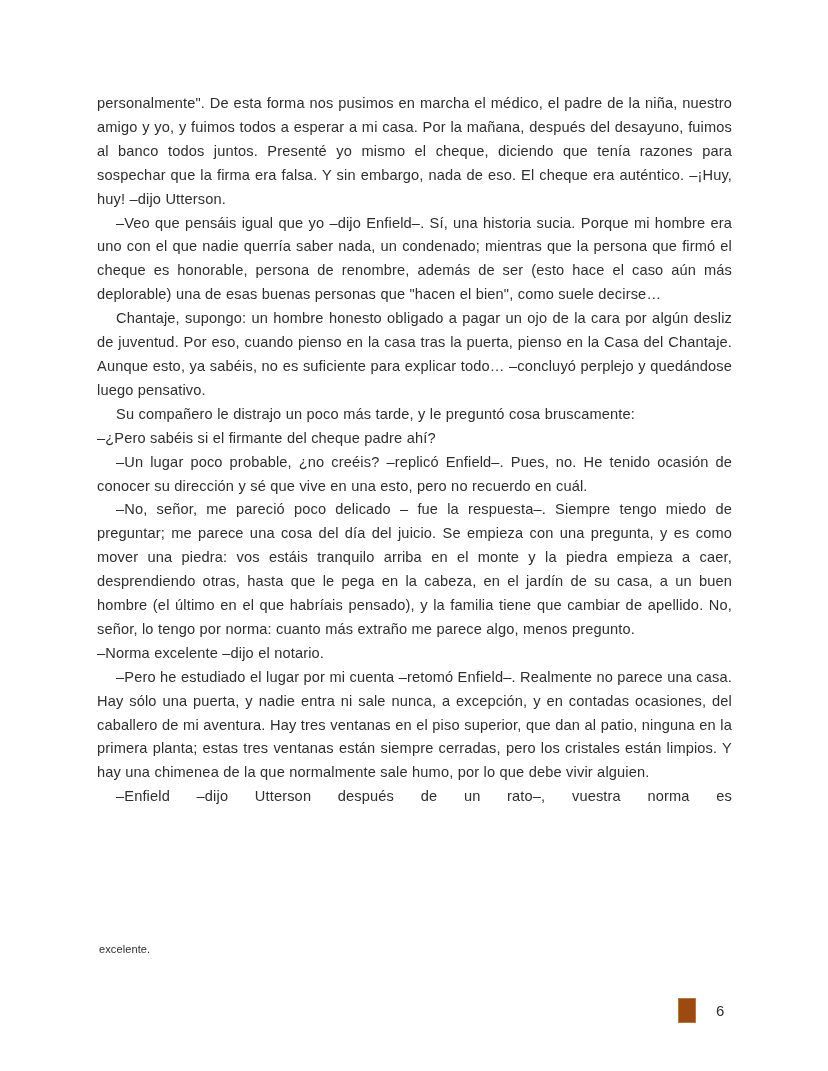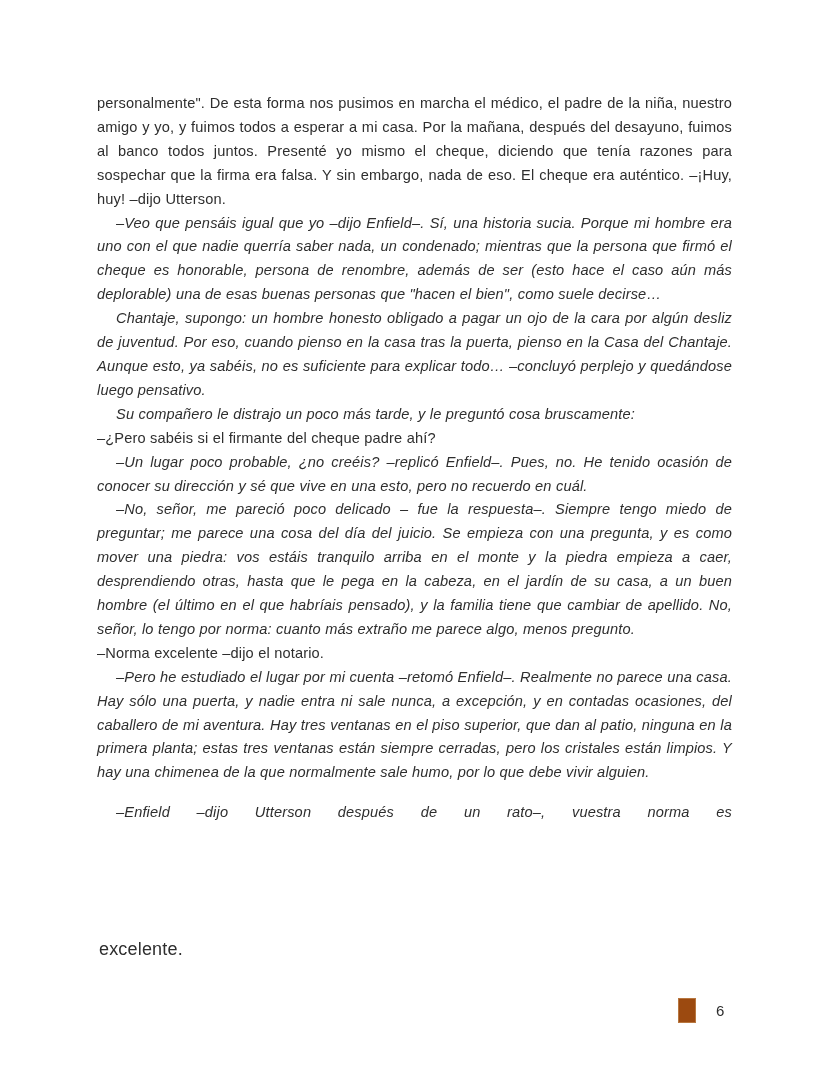--- a/index.html
+++ b/index.html
@@ -36,39 +36,37 @@
     color: #2e2e2e;
     text-align: justify;
     text-justify: inter-word;
     letter-spacing: 0.01em;
     word-spacing: 0.01em;
     -webkit-font-smoothing: antialiased;
   }
 
   .para.indent {
     text-indent: 19px;
-    font-style: italic;
   }
 
   .para.flush {
     text-indent: 0;
   }
 
   
   .para.force-justify {
     text-align: justify;
     text-align-last: justify;
-    margin-top: 16px;
   }
 
   .tail-line {
     position: absolute;
     left: 99px;
     top: 938px;
-    font-size: 18px;
+    font-size: 11px;
     line-height: 23.9px;
     color: #2e2e2e;
     letter-spacing: 0.01em;
   }
 
   .footer {
     position: absolute;
     left: 0;
     top: 995px;
     width: 828px;

